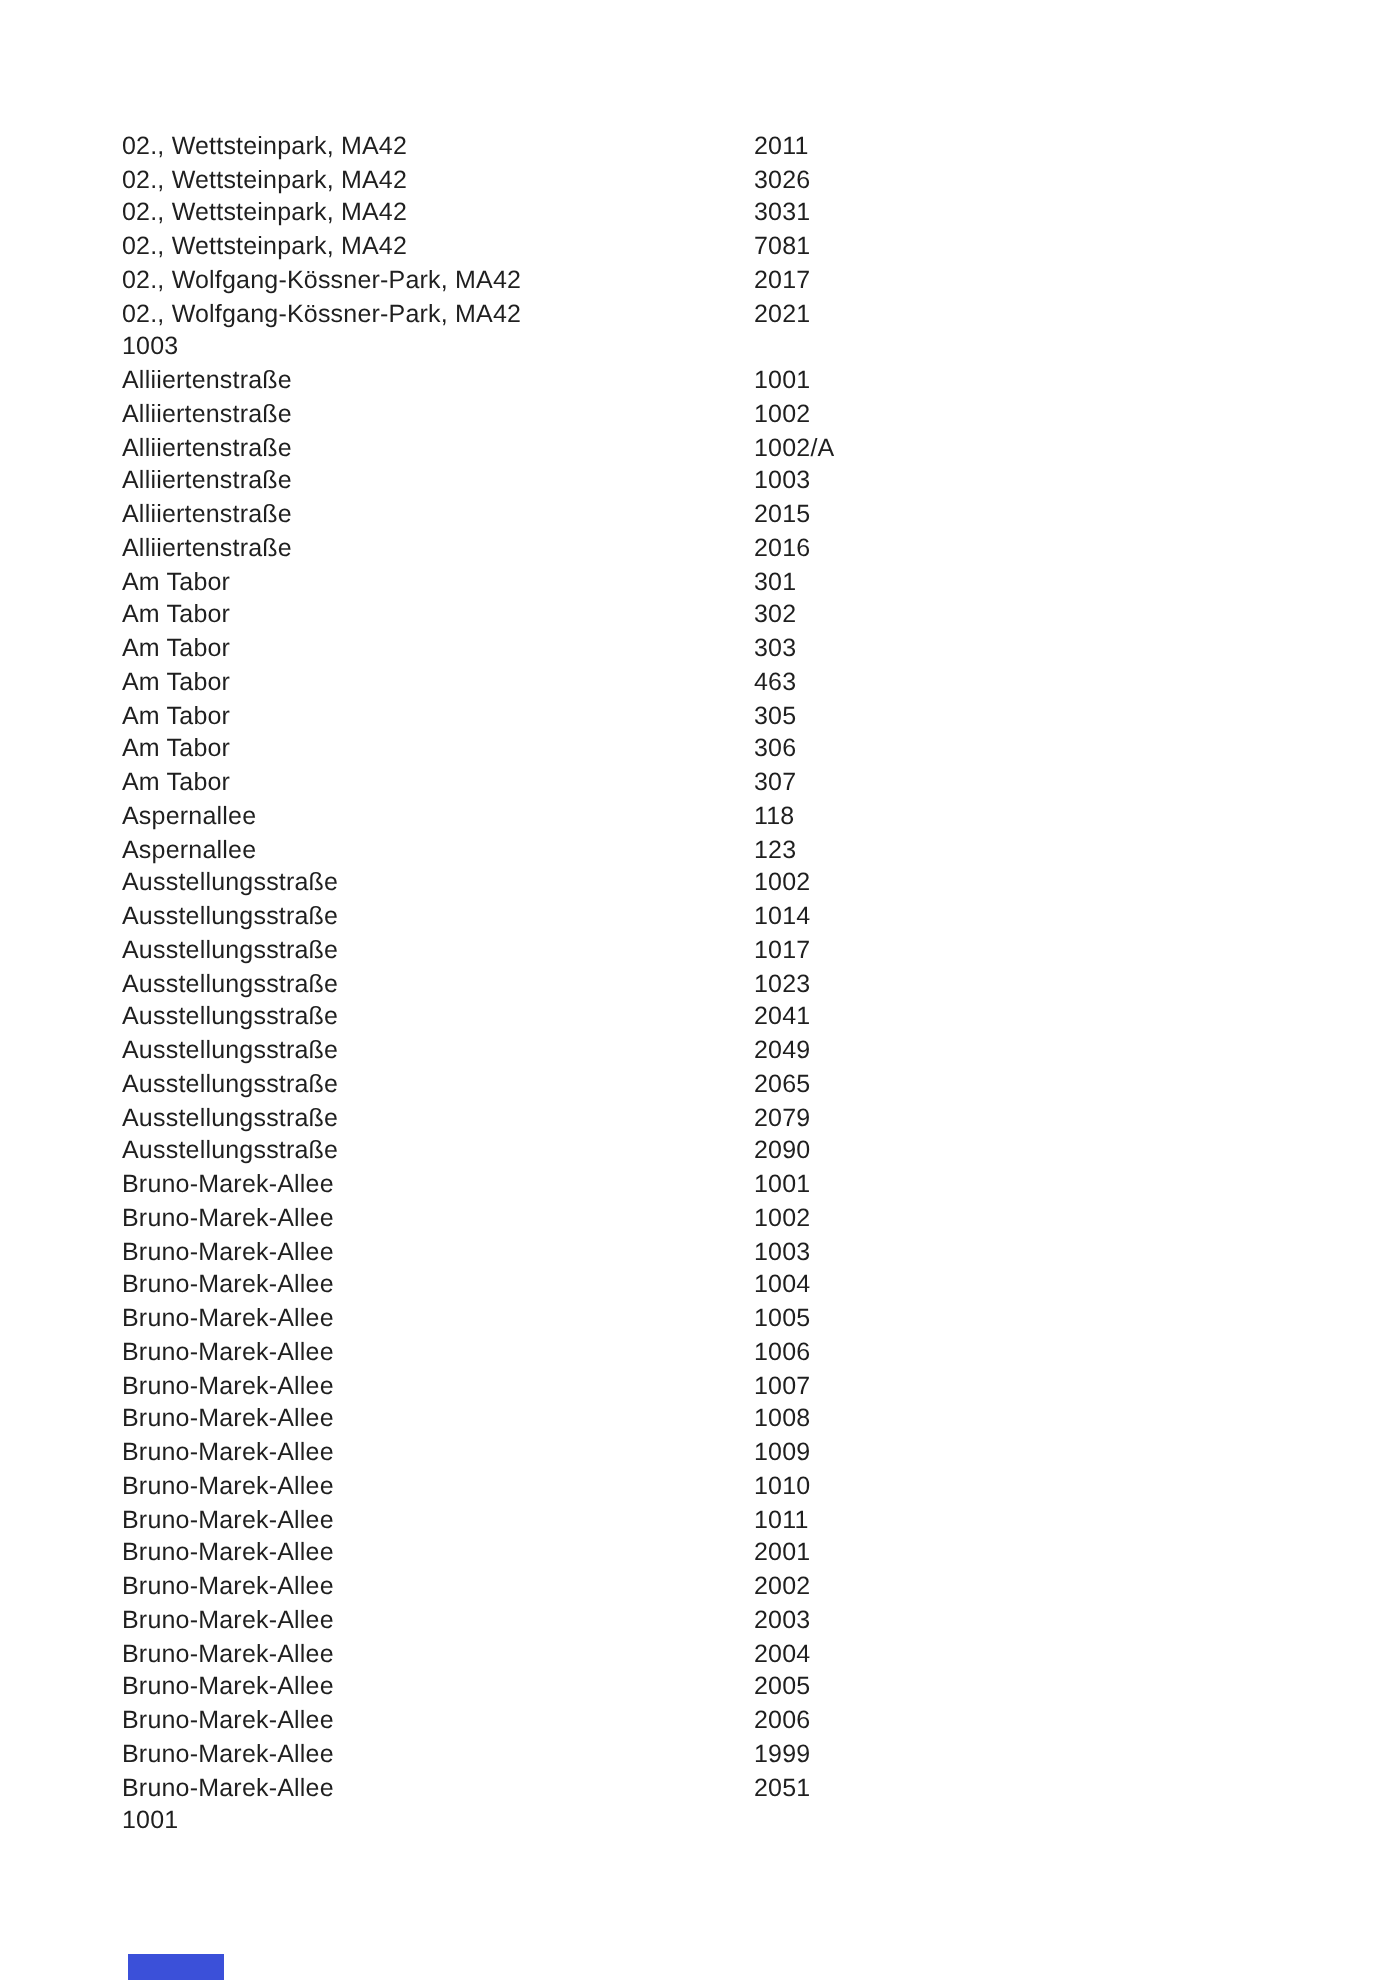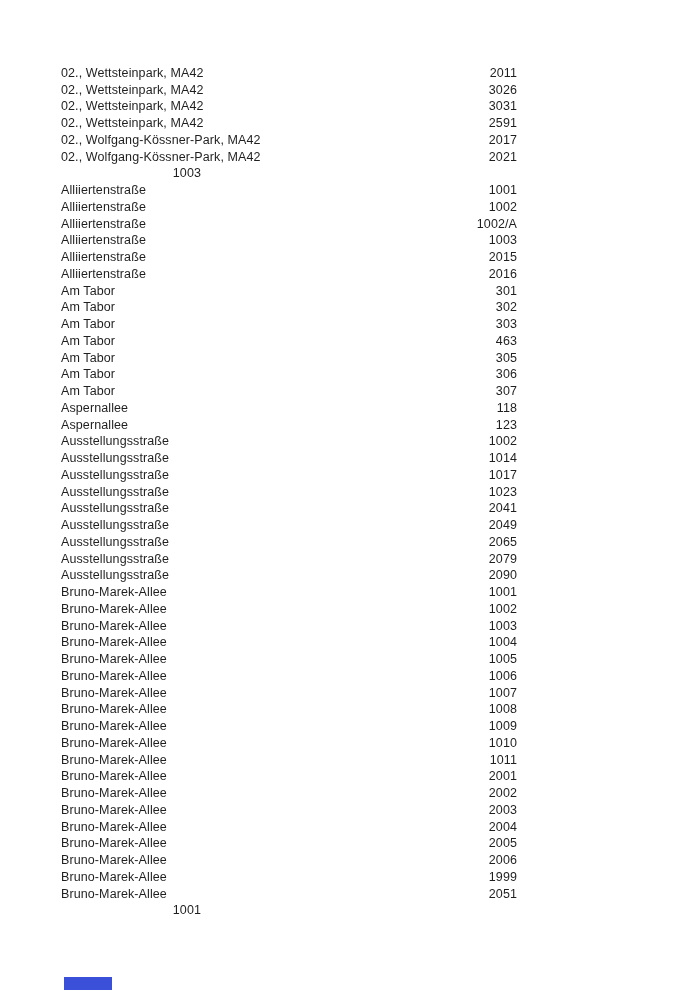--- a/index.html
+++ b/index.html
@@ -28,21 +28,20 @@
     font-size: 12.5px;
     letter-spacing: 0.1px;
   }
   .cell-name {
     width: 316px;
     white-space: nowrap;
   }
   .cell-num {
     width: 140px;
     white-space: nowrap;
-    text-align: right;
   }
   .footer-marker {
     position: absolute;
     left: 64px;
     top: 977px;
     width: 48px;
     height: 13px;
   }
 </style>
 </head>
@@ -57,21 +56,21 @@
       <div class="row">
         <span class="cell-name">02., Wettsteinpark, MA42</span>
         <span class="cell-num">3026</span>
       </div>
       <div class="row">
         <span class="cell-name">02., Wettsteinpark, MA42</span>
         <span class="cell-num">3031</span>
       </div>
       <div class="row">
         <span class="cell-name">02., Wettsteinpark, MA42</span>
-        <span class="cell-num">2591</span>
+        <span class="cell-num">7081</span>
       </div>
       <div class="row">
         <span class="cell-name">02., Wolfgang-Kössner-Park, MA42</span>
         <span class="cell-num">2017</span>
       </div>
       <div class="row">
         <span class="cell-name">02., Wolfgang-Kössner-Park, MA42</span>
         <span class="cell-num">2021</span>
       </div>
       <div class="row">

